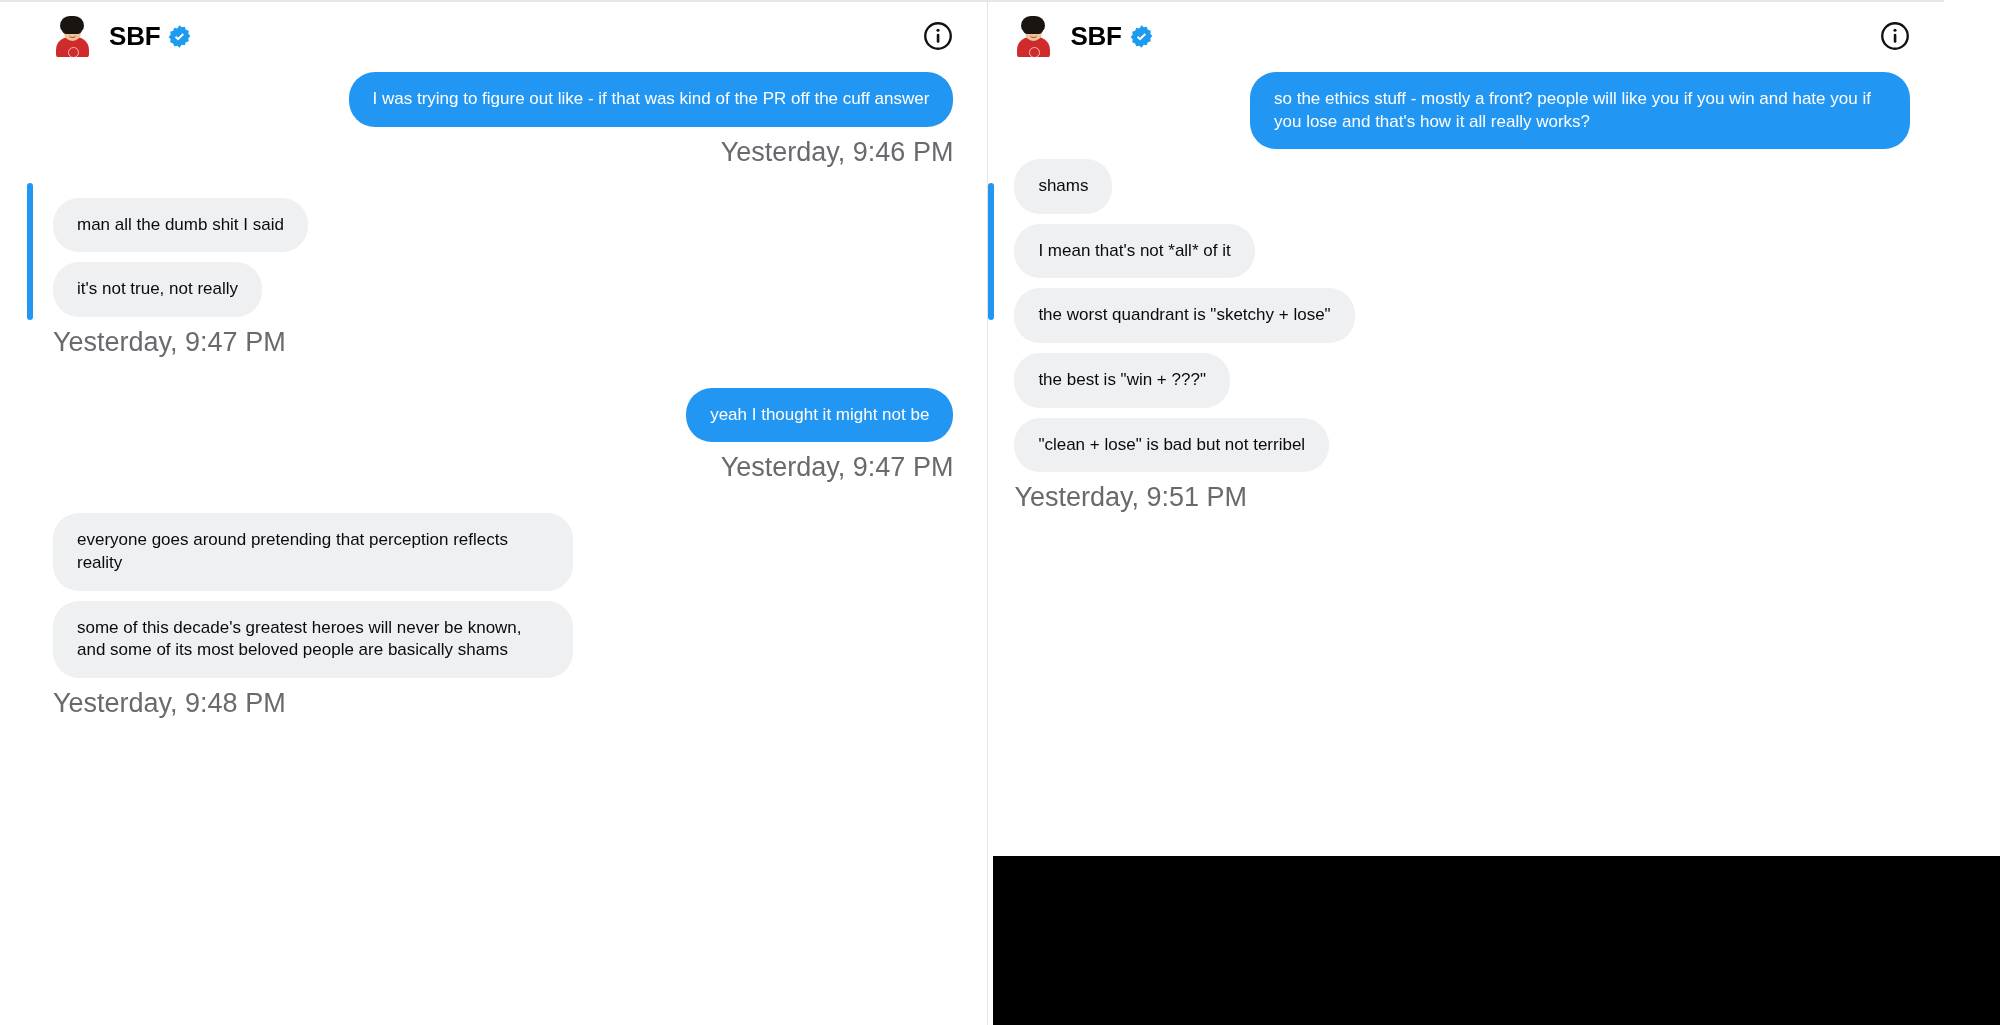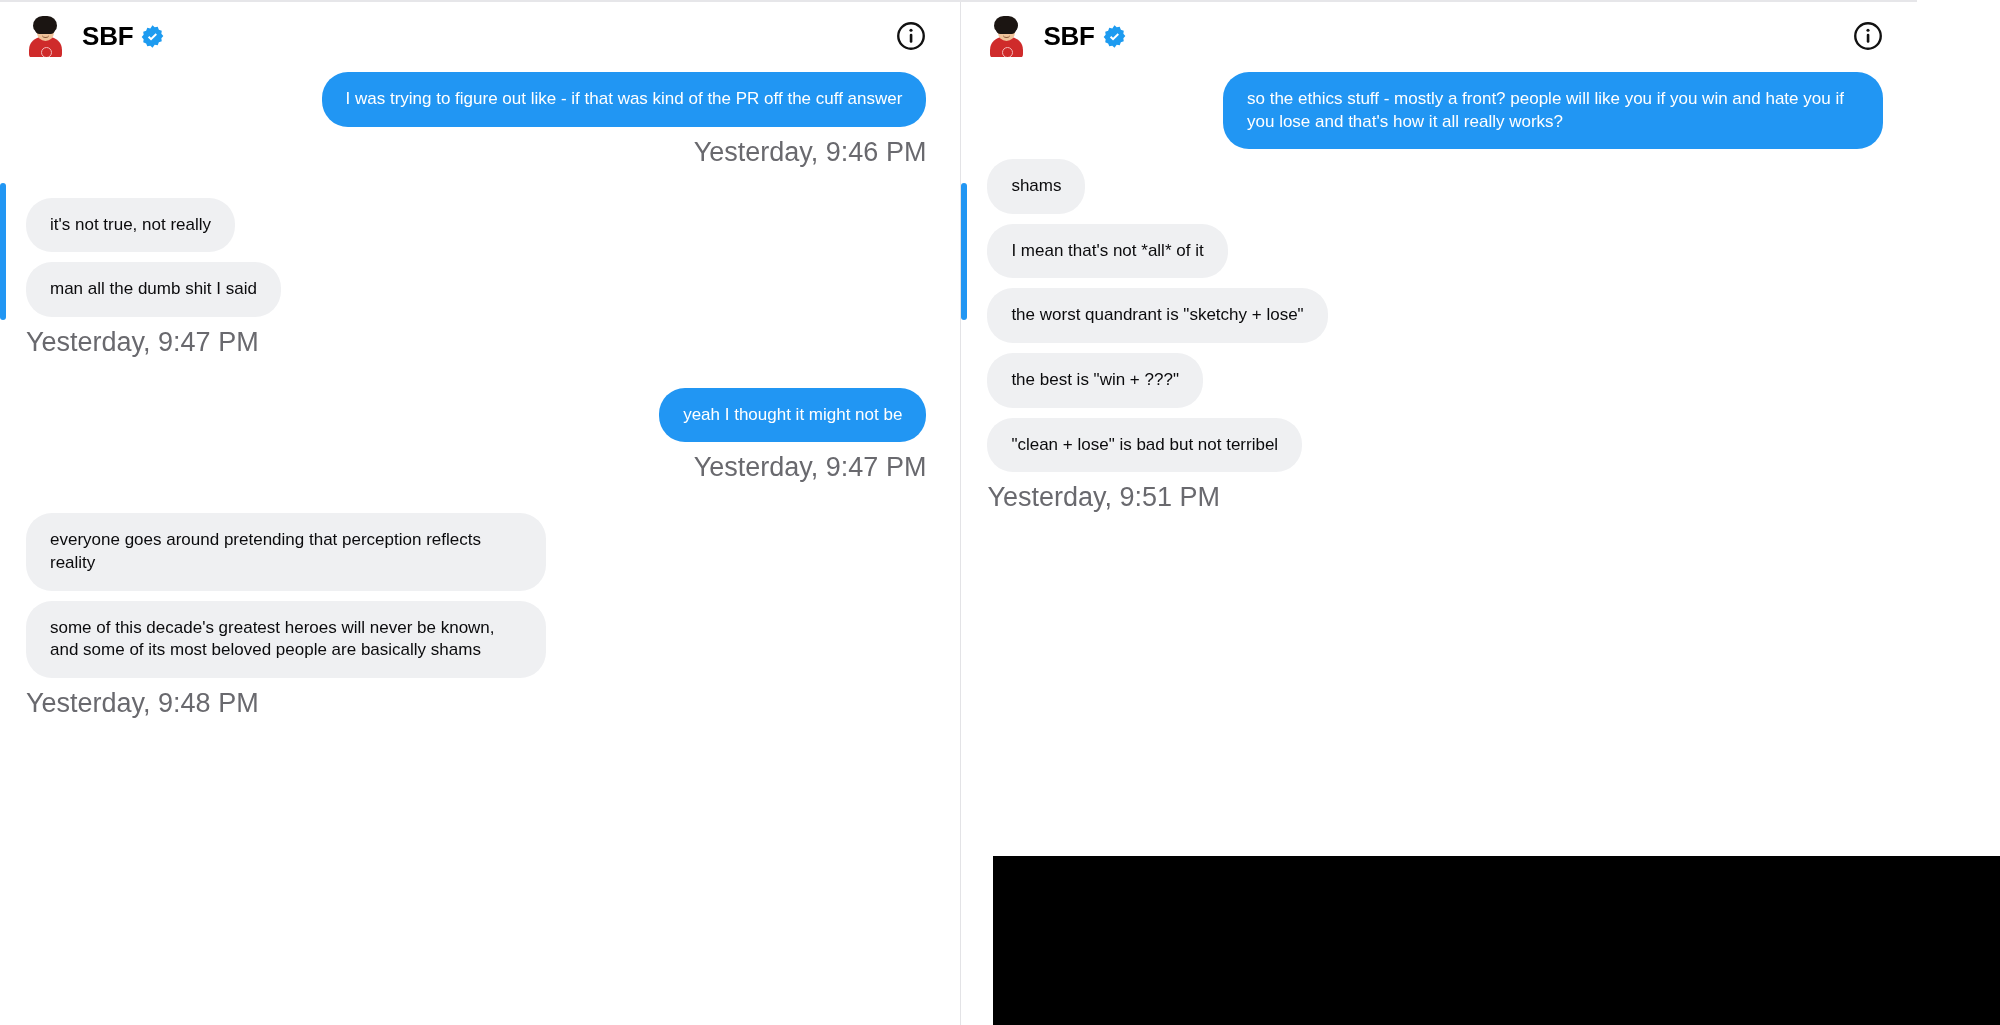--- a/index.html
+++ b/index.html
@@ -14,20 +14,21 @@
     overflow: hidden;
     position: relative;
   }
 
   .screen {
     width: 1917px;
     height: 1025px;
     display: flex;
     position: relative;
     background: #ffffff;
+    padding-left: 27px;
   }
 
   
   .panel {
     position: relative;
     background: #ffffff;
     height: 1025px;
     overflow: hidden;
     box-sizing: border-box;
   }
@@ -229,25 +230,25 @@
     </div>
 
     <div class="thread">
 
       <div class="msg-row out">
         <div class="bubble out">I was trying to figure out like - if that was kind of the PR off the cuff answer</div>
       </div>
       <div class="timestamp right">Yesterday, 9:46 PM</div>
 
       <div class="msg-row in">
+        <div class="bubble in">man all the dumb shit I said</div>
+      </div>
+
+      <div class="msg-row in">
         <div class="bubble in">it's not true, not really</div>
-      </div>
-
-      <div class="msg-row in">
-        <div class="bubble in">man all the dumb shit I said</div>
       </div>
       <div class="timestamp left">Yesterday, 9:47 PM</div>
 
       <div class="msg-row out">
         <div class="bubble out">yeah I thought it might not be</div>
       </div>
       <div class="timestamp right">Yesterday, 9:47 PM</div>
 
       <div class="msg-row in">
         <div class="bubble in" style="max-width:520px">everyone goes around pretending that perception reflects reality</div>

